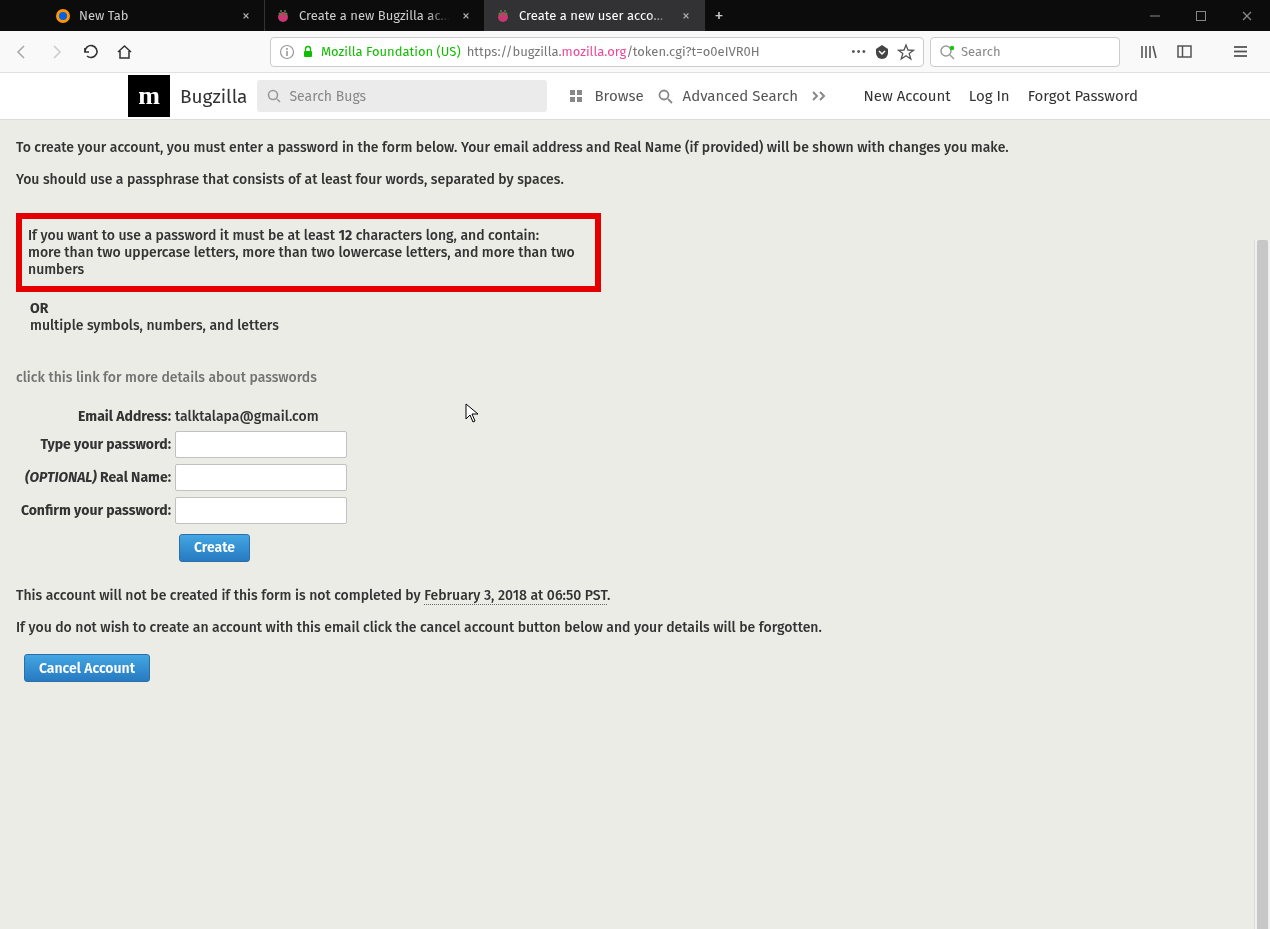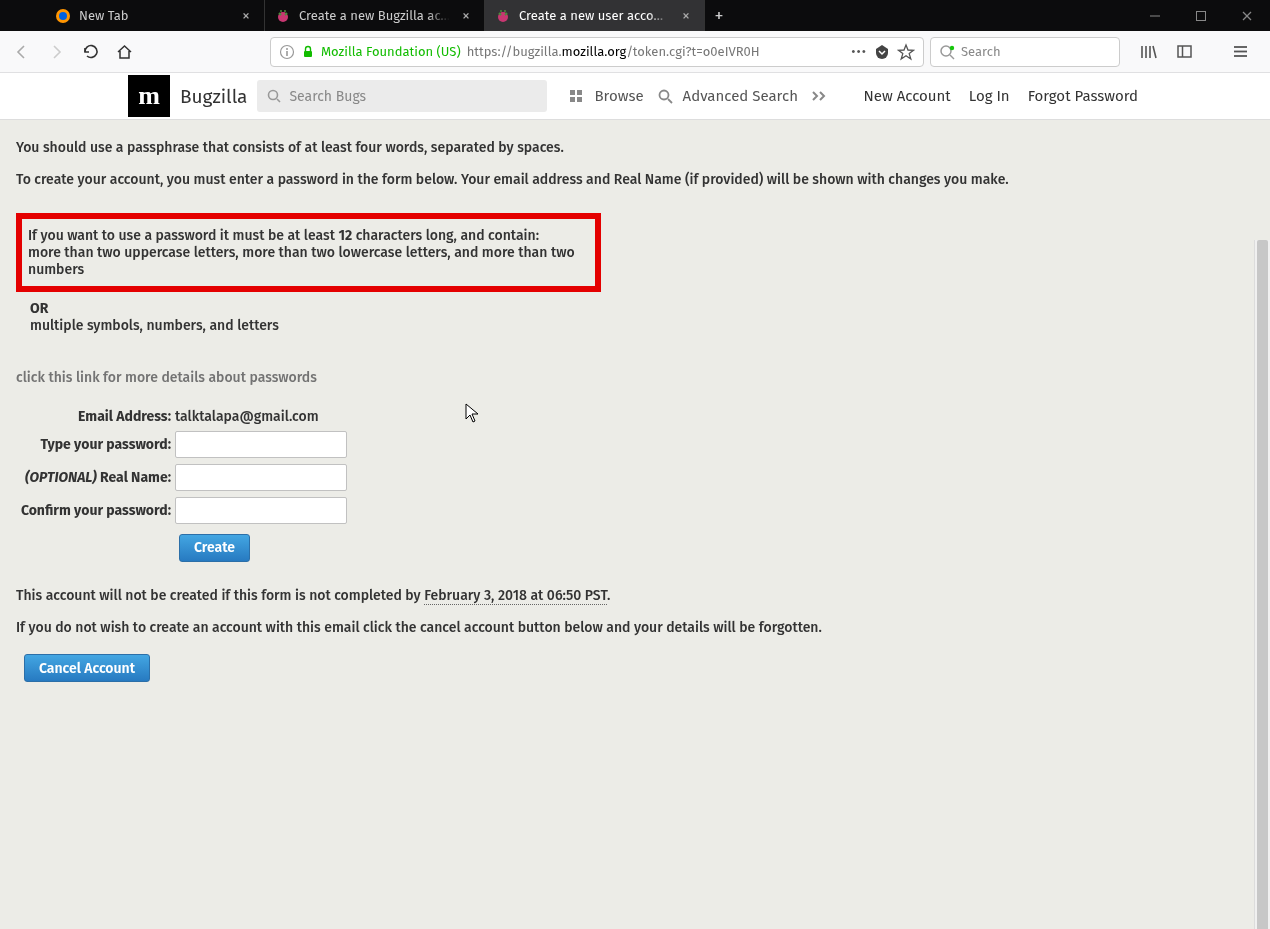--- a/index.html
+++ b/index.html
@@ -74,21 +74,21 @@
     display:flex;
     align-items:center;
     padding: 0 8px;
     gap:6px;
     font-size:13px;
     color:#777;
     overflow:hidden;
   }
   .urlbar .identity { color:#12bc00; font-weight:400; white-space:nowrap;}
   .urlbar .url-text { white-space:nowrap; }
-  .urlbar .url-text .domain { color:#000000; }
+  .urlbar .url-text .domain { color:#ec4899; }
   .urlbar .spacer { flex:1; }
   .searchbar {
     width:190px; height:30px;
     border:1px solid #ccc; border-radius:4px;
     background:#fff;
     display:flex;align-items:center;
     padding:0 8px; gap:6px;
     font-size:13px; color:#888;
   }
   .right-icons { display:flex; gap:8px; padding:0 8px;}
@@ -375,22 +375,22 @@
     </div>
     <div class="account-nav">
       <a>New Account</a>
       <a>Log In</a>
       <a>Forgot Password</a>
     </div>
   </div>
 </div>
 
 <div class="content-wrap">
+  <p>To create your account, you must enter a password in the form below. Your email address and Real Name (if provided) will be shown with changes you make.</p>
   <p>You should use a passphrase that consists of at least four words, separated by spaces.</p>
-  <p>To create your account, you must enter a password in the form below. Your email address and Real Name (if provided) will be shown with changes you make.</p>
 
   <div class="highlight-box">
     <span>If you want to use a password it must be at least </span><span class="b">12</span><span> characters long, and contain:</span><br>
     <span>more than two uppercase letters, more than two lowercase letters, and more than two numbers</span>
   </div>
   <div class="subbox">
     <span style="font-weight:700">OR</span><br>
     <span>multiple symbols, numbers, and letters</span>
   </div>
 

